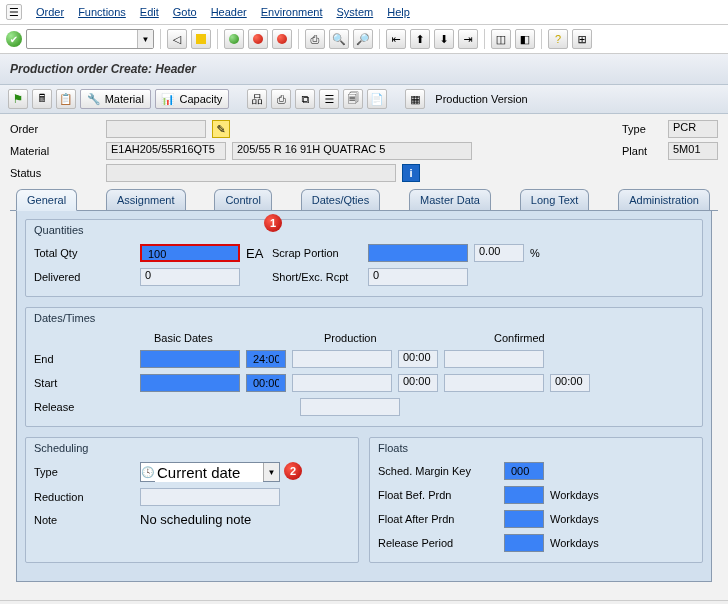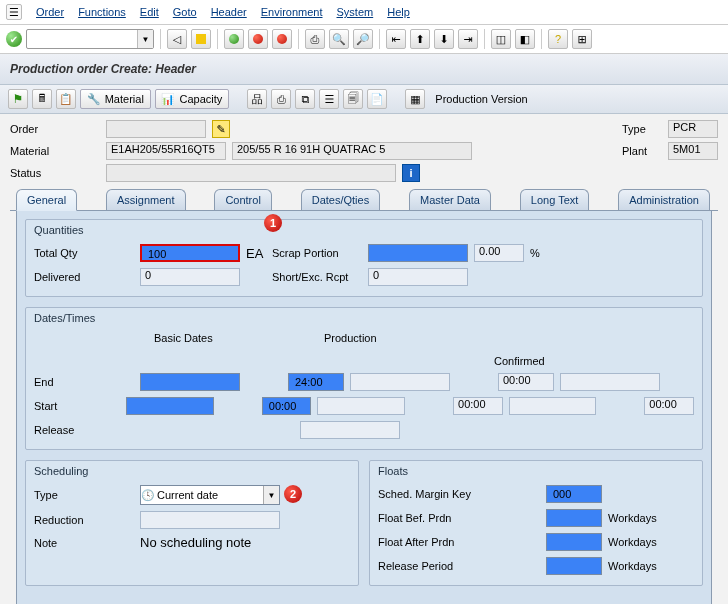--- a/index.html
+++ b/index.html
@@ -124,21 +124,21 @@
     margin-bottom:10px;
     padding:6px 8px 10px 8px;
     position:relative;
   }
   .group-title{font-size:11px;color:#234;position:relative;top:-2px;}
   .row{display:flex;align-items:center;gap:6px;margin-top:6px;}
   .row .lab{width:100px;}
   .txt{background:#3b82f6;border:1px solid #7a8ba0;height:18px;padding:0 4px;}
   .txt.ro{background:#e9eef5;border:1px solid #a8b8cc;}
   .txt input{border:none;outline:none;width:100%;height:16px;font-size:11px;background:transparent;}
-  .w100{width:100px;} .w50{width:50px;} .w40{width:56px;margin-left:42px;}
+  .w100{width:100px;} .w50{width:50px;} .w40{width:40px;}
   .callout{border:2px solid #d90808;}
   .badge{
     width:18px;height:18px;border-radius:50%;
     background:radial-gradient(circle at 35% 35%,#ff5a4a,#b30505);
     color:#fff;display:inline-flex;align-items:center;justify-content:center;
     font-size:11px;font-weight:bold;
     position:absolute;
   }
   .flex2{display:flex;gap:10px;}
   .flex2 > .group{flex:1;}
@@ -296,21 +296,21 @@
         <span class="txt w100 ro"><span>0</span></span>
       </div>
     </div>
 
     <div class="group">
       <div class="group-title">Dates/Times</div>
       <div class="colhdr">
         <div class="pad"></div>
         <div style="width:150px;">Basic Dates</div>
         <div style="width:150px;">Production</div>
-        <div style="width:150px;margin-top:23px;">Confirmed</div>
+        <div style="width:150px;">Confirmed</div>
       </div>
       <div class="row">
         <span class="lab">End</span>
         <span class="txt w100"><input style=""></span>
         <span class="txt w40"><input value="24:00" style=""></span>
         <span class="txt w100 ro"></span>
         <span class="txt w40 ro"><span>00:00</span></span>
         <span class="txt w100 ro"></span>
       </div>
       <div class="row">
@@ -331,21 +331,21 @@
     </div>
 
     <div class="flex2">
       <div class="group" style="position:relative;">
         <div class="group-title">Scheduling</div>
         <span class="badge" style="top:24px;left:258px;">2</span>
         <div class="row">
           <span class="lab">Type</span>
           <span class="dd-field callout" style="width:140px;">
             <span class="icon">🕓</span>
-            <input style="border: none; outline: none; width: 95px; font-size: 11px;" value="Current date">
+            <input style="border: none; outline: none; width: 95px; font-size: 15px;" value="Current date">
             <span class="caret">▼</span>
           </span>
         </div>
         <div class="row">
           <span class="lab">Reduction</span>
           <span class="txt ro" style="width:140px;"></span>
         </div>
         <div class="row">
           <span class="lab">Note</span>
           <span class="small-neg">No scheduling note</span>

